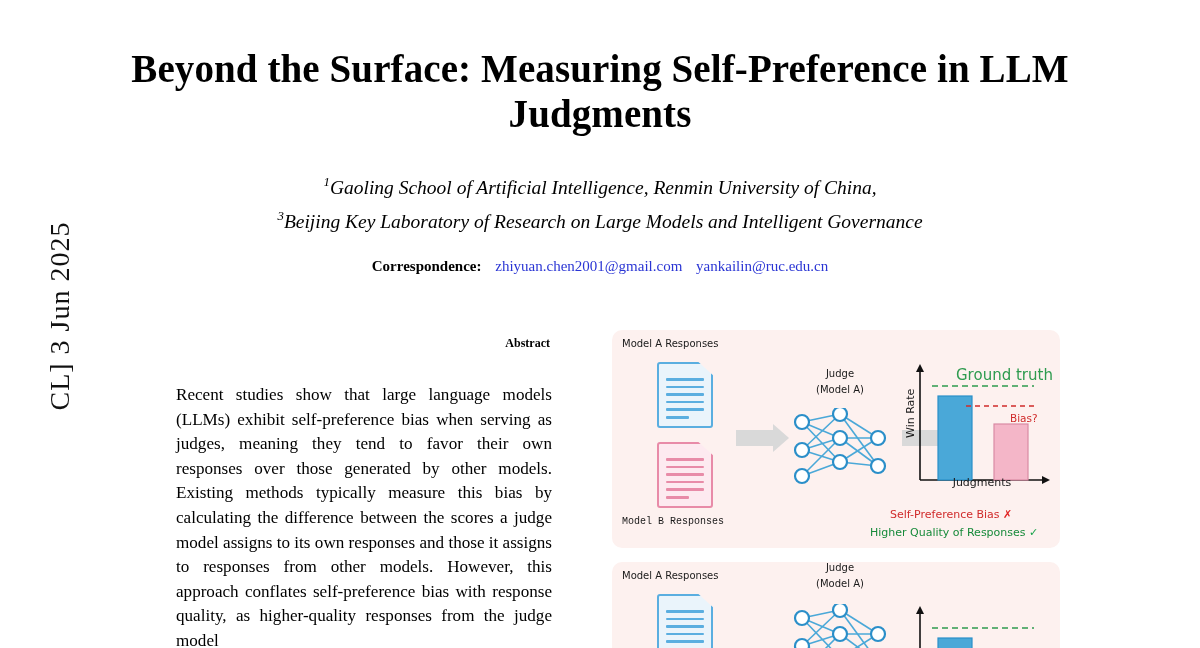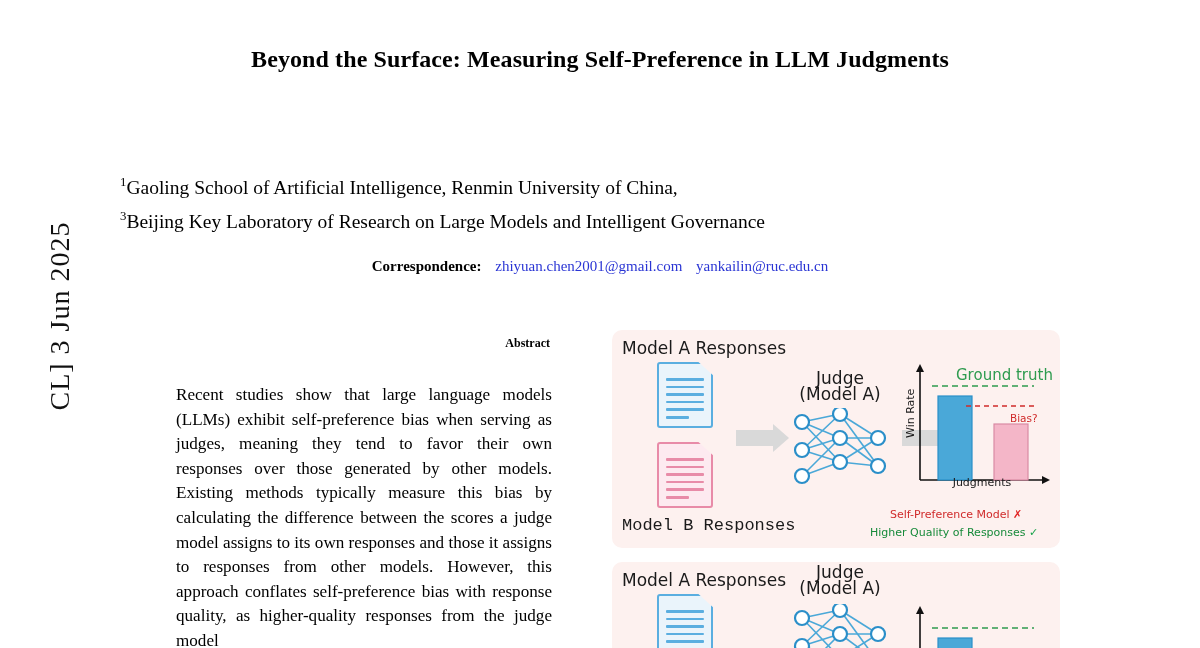--- a/index.html
+++ b/index.html
@@ -38,21 +38,21 @@
     width: 1200px;
     height: 648px;
   }
 
   .title {
     position: absolute;
     left: 120px;
     top: 46px;
     width: 960px;
     text-align: center;
-    font-size: 24px;
+    font-size: 39px;
     font-weight: bold;
     letter-spacing: 0.1px;
   }
 
   .authors {
     position: absolute;
     left: 120px;
     top: 108px;
     width: 960px;
     text-align: center;
@@ -60,23 +60,24 @@
     font-weight: bold;
   }
   .authors sup { font-size: 0.68em; vertical-align: super; font-weight: bold; }
   .authors .star { font-weight: normal; }
 
   .affils {
     position: absolute;
     left: 120px;
     top: 168px;
     width: 960px;
-    text-align: left;
+    text-align: center;
     font-size: 19.5px;
     line-height: 28px;
+    font-style: italic;
   }
   .affils sup { font-size: 0.66em; vertical-align: super; }
 
   .correspondence {
     position: absolute;
     left: 120px;
     top: 258px;
     width: 960px;
     text-align: center;
     font-size: 15px;
@@ -125,21 +126,21 @@
     width: 448px;
     height: 218px;
     margin-bottom: 14px;
     overflow: hidden;
   }
   .panel.second { height: 200px; }
 
   .lbl {
     position: absolute;
     font-family: "DejaVu Sans", sans-serif;
-    font-size: 17px;
+    font-size: 10px;
     color: #1a1a1a;
   }
   .lbl.center { text-align: center; }
 
   
   .doc {
     position: absolute;
     width: 56px;
     height: 66px;
   }
@@ -314,21 +315,21 @@
         </svg>
       </div>
 
       <div class="lbl" style="left:292px; top:36px; color:#2e9b4f; font-size:15px; transform:translateX(52px);">Ground truth</div>
       <div class="lbl" style="left:398px; top:82px; color:#d02b2b; font-size:10.5px;">Bias?</div>
 
       <div class="lbl" style="left:292px; top:108px; font-size:11px; transform: rotate(-90deg); transform-origin: left top; white-space:nowrap;">Win Rate</div>
       <div class="lbl center" style="left:310px; top:146px; width:120px; font-size:11px;">Judgments</div>
 
       <div class="legend" style="left:278px; top:178px;">
-        <span class="red">Self-Preference Model</span>
+        <span class="red">Self-Preference Bias</span>
         <span class="mark-x">✗</span>
       </div>
       <div class="legend" style="left:258px; top:196px;">
         <span class="green">Higher Quality of Responses</span>
         <span class="mark-v">✓</span>
       </div>
     </div>
 
     <div class="panel second">
       <div class="lbl" style="left:10px; top:8px;">Model A Responses</div>

